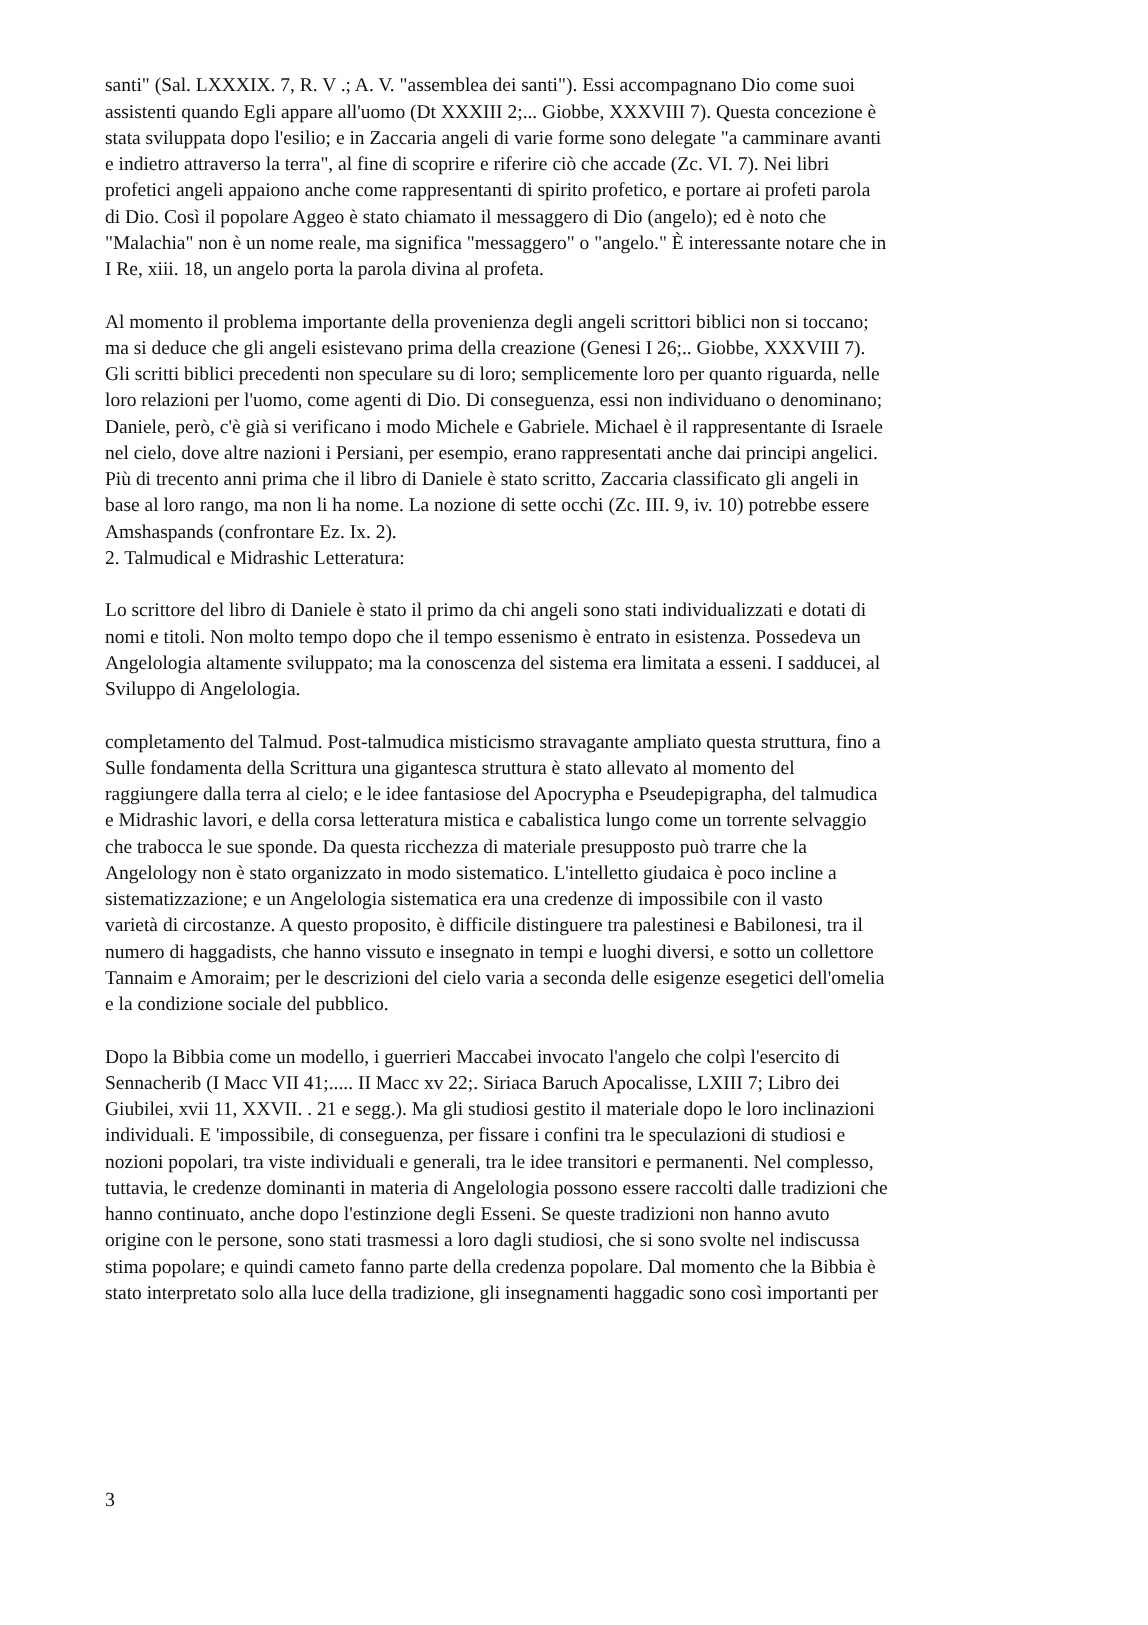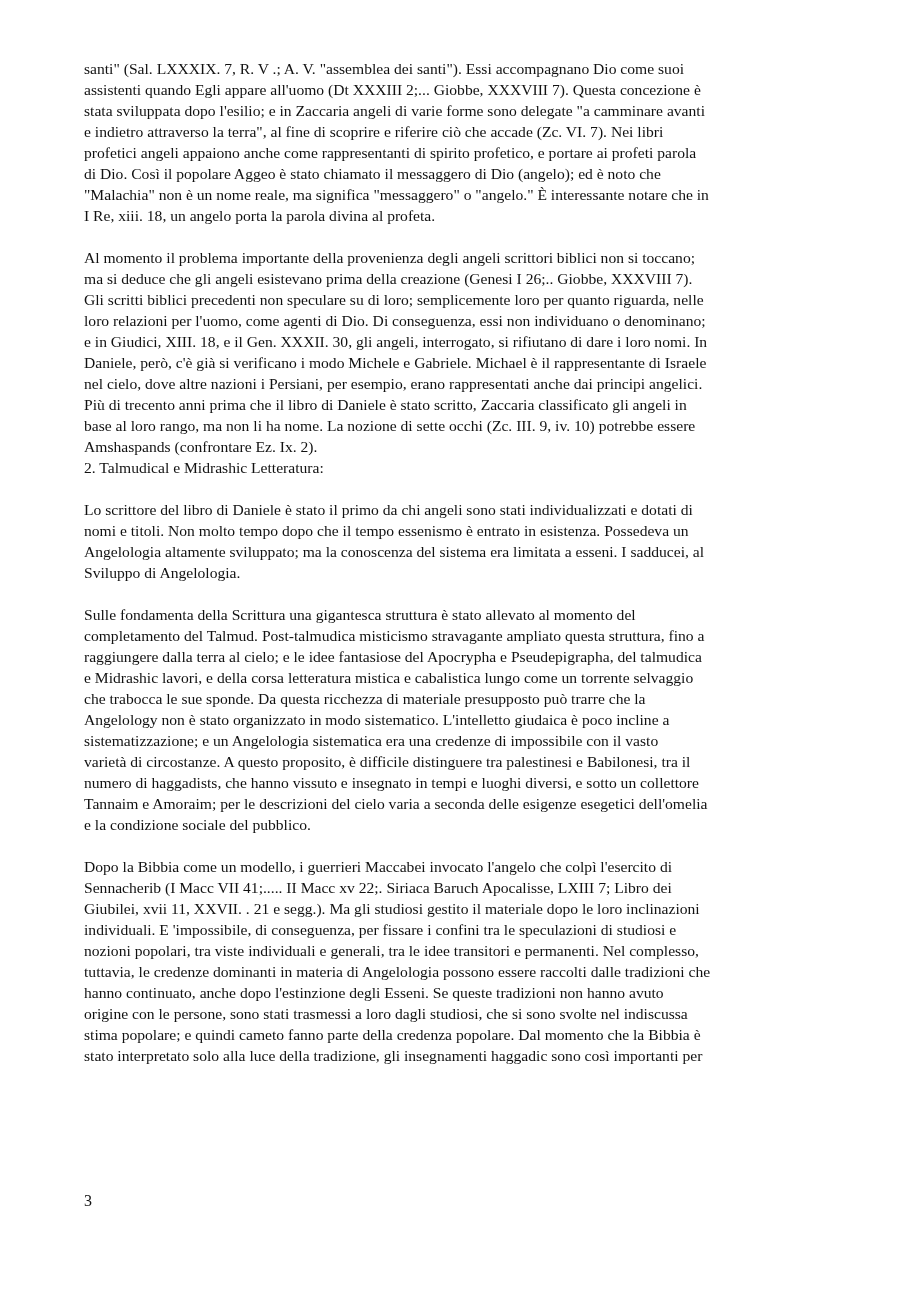--- a/index.html
+++ b/index.html
@@ -24,39 +24,38 @@
       <div class="line">di Dio. Così il popolare Aggeo è stato chiamato il messaggero di Dio (angelo); ed è noto che</div>
       <div class="line">"Malachia" non è un nome reale, ma significa "messaggero" o "angelo." È interessante notare che in</div>
       <div class="line">I Re, xiii. 18, un angelo porta la parola divina al profeta.</div>
     </div>
     <div class="gap"></div>
     <div>
       <div class="line">Al momento il problema importante della provenienza degli angeli scrittori biblici non si toccano;</div>
       <div class="line">ma si deduce che gli angeli esistevano prima della creazione (Genesi I 26;.. Giobbe, XXXVIII 7).</div>
       <div class="line">Gli scritti biblici precedenti non speculare su di loro; semplicemente loro per quanto riguarda, nelle</div>
       <div class="line">loro relazioni per l'uomo, come agenti di Dio. Di conseguenza, essi non individuano o denominano;</div>
-      <div class="line">e in Giudici, XIII. 18, e il Gen. XXXII. 30, gli angeli, interrogato, si rifiutano di dare i loro nomi. In</div>
       <div class="line">Daniele, però, c'è già si verificano i modo Michele e Gabriele. Michael è il rappresentante di Israele</div>
       <div class="line">nel cielo, dove altre nazioni i Persiani, per esempio, erano rappresentati anche dai principi angelici.</div>
       <div class="line">Più di trecento anni prima che il libro di Daniele è stato scritto, Zaccaria classificato gli angeli in</div>
       <div class="line">base al loro rango, ma non li ha nome. La nozione di sette occhi (Zc. III. 9, iv. 10) potrebbe essere</div>
       <div class="line">Amshaspands (confrontare Ez. Ix. 2).</div>
       <div class="line">2. Talmudical e Midrashic Letteratura:</div>
     </div>
     <div class="gap"></div>
     <div>
       <div class="line">Lo scrittore del libro di Daniele è stato il primo da chi angeli sono stati individualizzati e dotati di</div>
       <div class="line">nomi e titoli. Non molto tempo dopo che il tempo essenismo è entrato in esistenza. Possedeva un</div>
       <div class="line">Angelologia altamente sviluppato; ma la conoscenza del sistema era limitata a esseni. I sadducei, al</div>
       <div class="line">Sviluppo di Angelologia.</div>
     </div>
     <div class="gap"></div>
     <div>
+      <div class="line">completamento del Talmud. Post-talmudica misticismo stravagante ampliato questa struttura, fino a</div>
       <div class="line">Sulle fondamenta della Scrittura una gigantesca struttura è stato allevato al momento del</div>
-      <div class="line">completamento del Talmud. Post-talmudica misticismo stravagante ampliato questa struttura, fino a</div>
       <div class="line">raggiungere dalla terra al cielo; e le idee fantasiose del Apocrypha e Pseudepigrapha, del talmudica</div>
       <div class="line">e Midrashic lavori, e della corsa letteratura mistica e cabalistica lungo come un torrente selvaggio</div>
       <div class="line">che trabocca le sue sponde. Da questa ricchezza di materiale presupposto può trarre che la</div>
       <div class="line">Angelology non è stato organizzato in modo sistematico. L'intelletto giudaica è poco incline a</div>
       <div class="line">sistematizzazione; e un Angelologia sistematica era una credenze di impossibile con il vasto</div>
       <div class="line">varietà di circostanze. A questo proposito, è difficile distinguere tra palestinesi e Babilonesi, tra il</div>
       <div class="line">numero di haggadists, che hanno vissuto e insegnato in tempi e luoghi diversi, e sotto un collettore</div>
       <div class="line">Tannaim e Amoraim; per le descrizioni del cielo varia a seconda delle esigenze esegetici dell'omelia</div>
       <div class="line">e la condizione sociale del pubblico.</div>
     </div>

